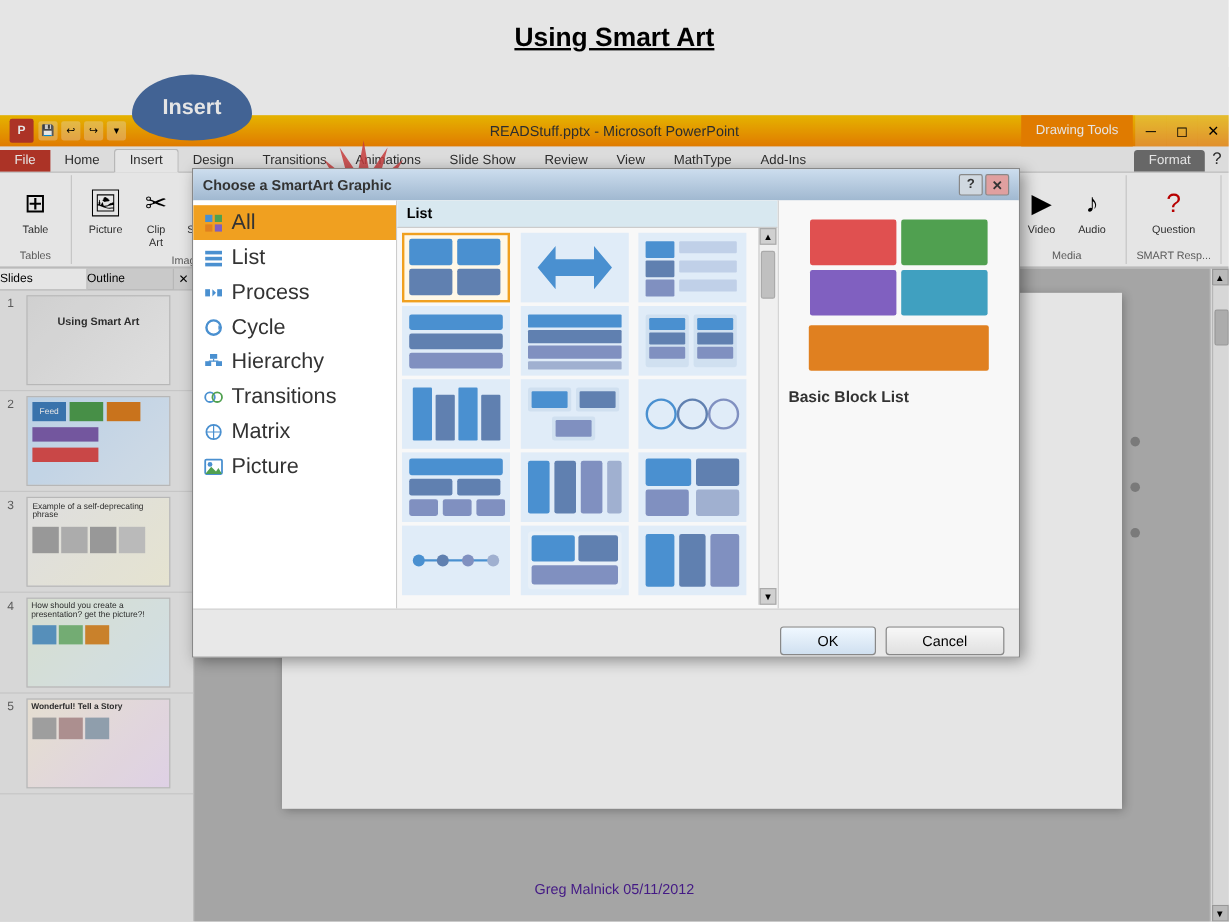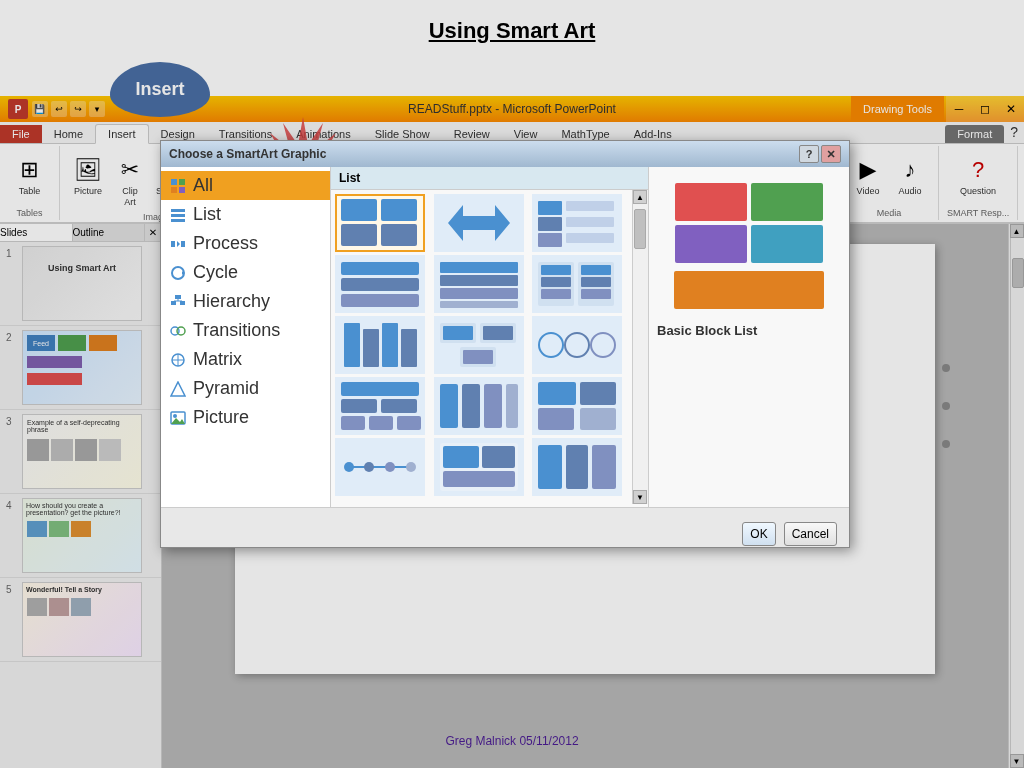--- a/index.html
+++ b/index.html
@@ -478,21 +478,21 @@
       height: 40px;
       background: #e8e8e8;
       border-top: 1px solid #ccc;
       display: flex;
       align-items: center;
       justify-content: flex-end;
       gap: 8px;
       padding: 0 12px;
     }
     .dlg-btn {
-      padding: 4px 7px;
+      padding: 4px 30px;
       font-size: 12px;
       border: 1px solid #888;
       border-radius: 3px;
       cursor: pointer;
       background: linear-gradient(to bottom, #f8f8f8, #e0e0e0);
       margin-top: 13px;
     }
     .dlg-btn.ok { background: linear-gradient(to bottom, #f0f8ff, #d0e0f0); }
 
     
@@ -948,28 +948,20 @@
                   <circle cx="8" cy="8" r="6" fill="none" stroke="#4a90d0" stroke-width="1.5"></circle>
                   <line x1="2" y1="8" x2="14" y2="8" stroke="#4a90d0" stroke-width="1"></line>
                   <line x1="8" y1="2" x2="8" y2="14" stroke="#4a90d0" stroke-width="1"></line>
                 </svg>
             </div>
             <span>Matrix</span>
           </div>
           <div class="cat-item">
             <div class="cat-icon">
               <svg width="16" height="16" viewBox="0 0 16 16">
-                  <polygon points="8,1 15,15 1,15" fill="none" stroke="#4a90d0" stroke-width="1.5"></polygon>
-                </svg>
-            </div>
-            <span>Pyramid</span>
-          </div>
-          <div class="cat-item">
-            <div class="cat-icon">
-              <svg width="16" height="16" viewBox="0 0 16 16">
                   <rect x="1" y="2" width="14" height="12" fill="none" stroke="#4a90d0" stroke-width="1.5" rx="1"></rect>
                   <circle cx="5" cy="6" r="2" fill="#4a90d0"></circle>
                   <polygon points="1,14 6,8 10,12 12,9 15,14" fill="#50a050"></polygon>
                 </svg>
             </div>
             <span>Picture</span>
           </div>
         </div>
 
         <div class="art-grid">

